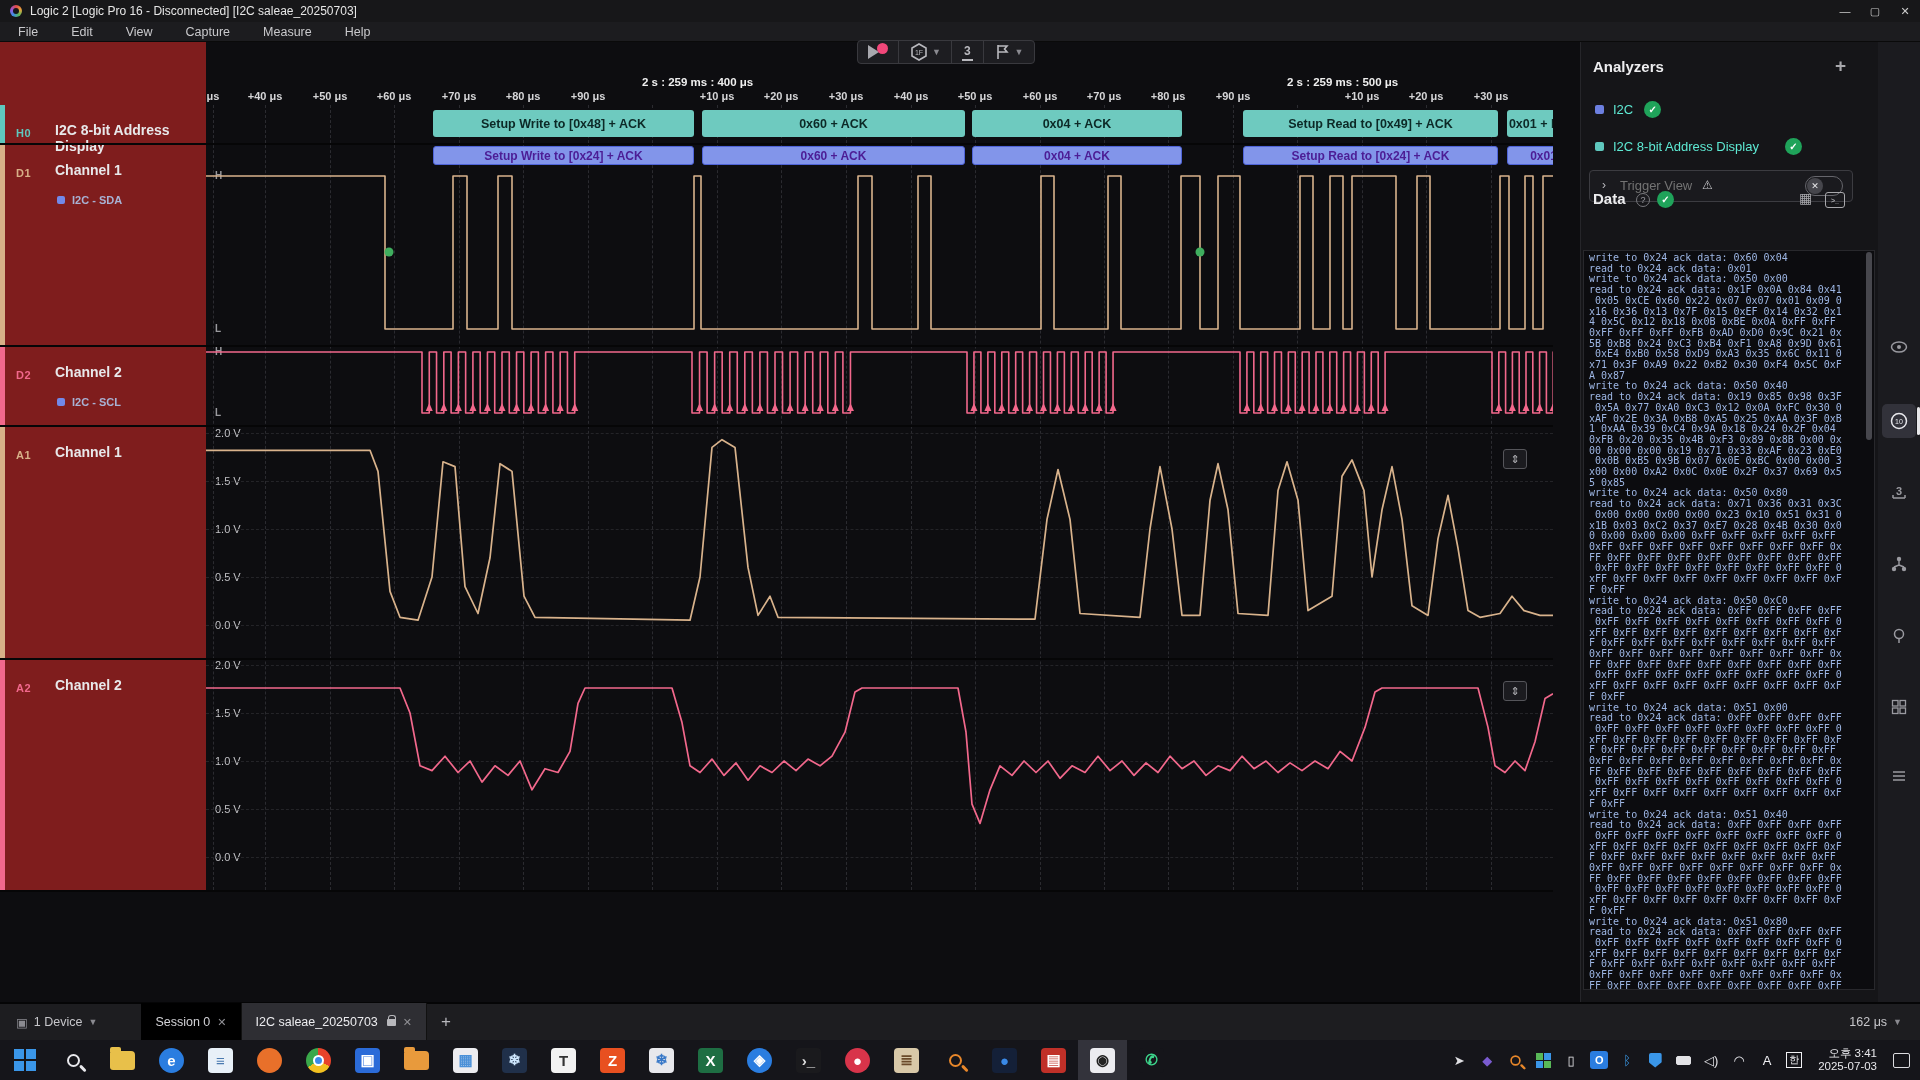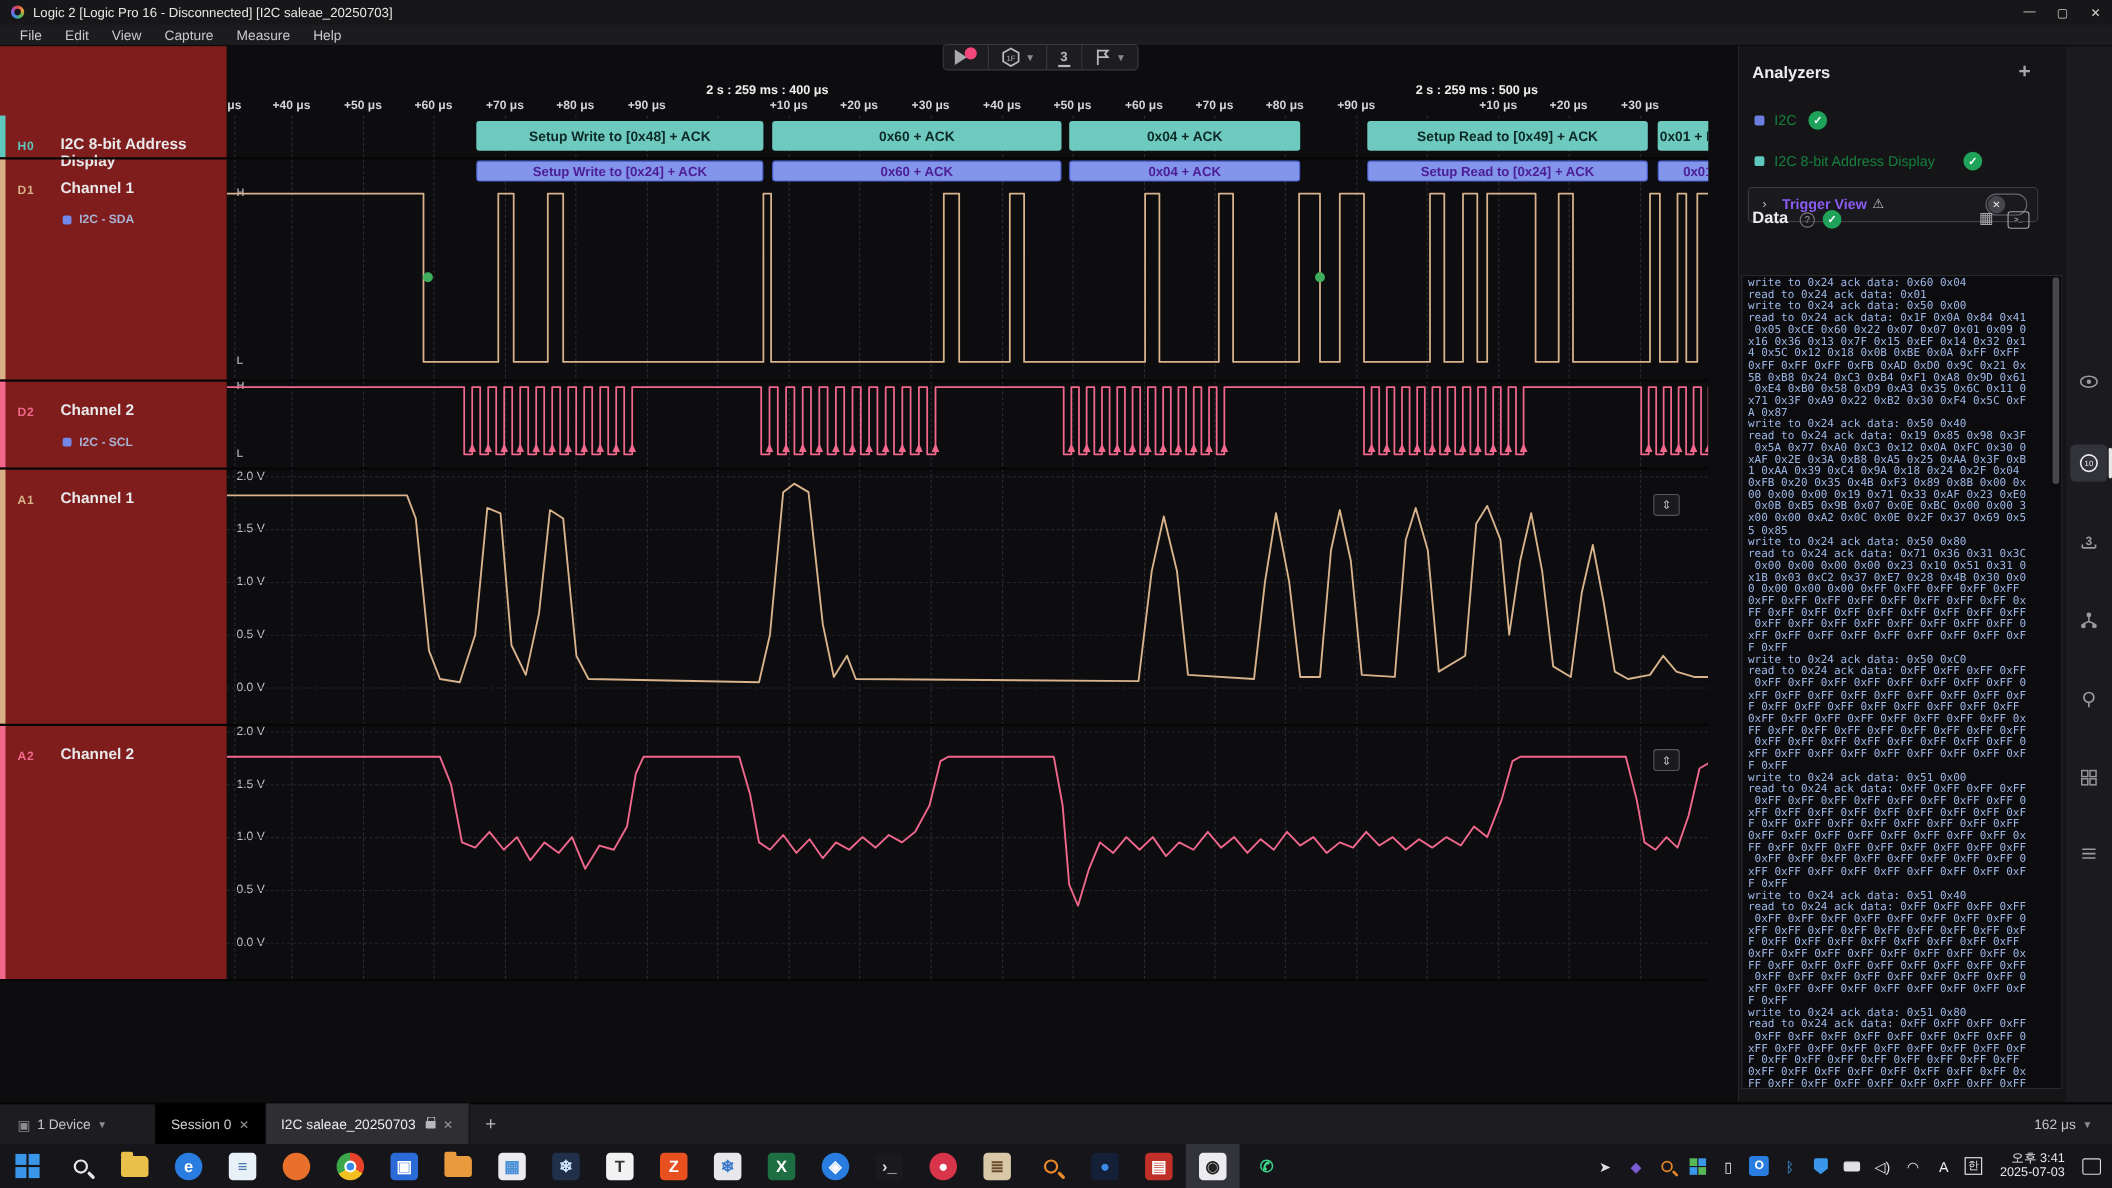--- a/index.html
+++ b/index.html
@@ -15,21 +15,21 @@
     background:conic-gradient(#e0484a,#e8a23c,#58b858,#3c8ce8,#9858d8,#e0484a);
     position:relative; }
   #app-icon::after{ content:""; position:absolute; left:3px; top:3px; width:6px; height:6px;
     border-radius:50%; background:#17171a; }
   .win-btn { width:30px; height:22px; display:flex; align-items:center; justify-content:center;
     color:#cccccc; font-size:11px; }
   #titlebar-spacer { flex:1; }
 
   
   #menubar { left:0; top:22px; width:1920px; height:20px; background:#1c1c1f; display:flex;
-    align-items:center; padding-left:8px; gap:1px; border-bottom:1px solid #0a0a0a;}
+    align-items:center; padding-left:8px; gap:13px; border-bottom:1px solid #0a0a0a;}
   .menu-item { color:#c9c9cc; font-size:12.5px; padding:2px 10px; }
 
   
   #left-col { left:0; top:42px; width:206px; height:848px; background:#7f1d1d; }
   .ch-strip { position:absolute; left:0; width:5px; }
   .ch-id { position:absolute; left:16px; font-size:11px; font-weight:bold; letter-spacing:.5px; }
   .ch-label { position:absolute; left:55px; font-size:14px; color:#e8e8ea; font-weight:bold; }
   .ch-sub { position:absolute; left:72px; font-size:11px; color:#a8b2d4; font-weight:bold; }
   .ch-sub-sq { position:absolute; left:57px; width:8px; height:8px; border-radius:2px; background:#7288e8; }
   .row-divider { position:absolute; left:0; width:1553px; height:2px; background:#060607; }
@@ -63,21 +63,21 @@
     border-bottom:7px solid transparent; }
   .rec-dot { width:11px; height:11px; border-radius:50%; background:#f2477a; margin-left:-5px; margin-top:-8px; }
   .chev { font-size:9px; color:#8a8a90; }
   .tb-three { font-size:12px; font-weight:bold; color:#b9b9be; border-bottom:2px solid #b9b9be; padding:0 2px 1px; }
 
   
   #sidebar { left:1580px; top:42px; width:298px; height:960px; background:#151518; border-left:1px solid #26262a; }
   .sb-h { position:absolute; left:12px; color:#ededef; font-size:15px; font-weight:bold; }
   .sb-plus { position:absolute; color:#a8a8ac; font-size:19px; font-weight:bold; }
   .an-sq { position:absolute; width:9px; height:9px; border-radius:2px; }
-  .an-label { position:absolute; font-size:13px; color:#15803d; }
+  .an-label { position:absolute; font-size:13px; color:#5eead4; }
   .check { position:absolute; width:17px; height:17px; border-radius:50%; background:#1fa35a;
     color:#ffffff; font-size:10px; display:flex; align-items:center; justify-content:center; font-weight:bold; }
   #trigger-box { position:absolute; left:8px; top:128px; width:264px; height:32px;
     border:1px solid #3c3c41; border-radius:4px; background:#1a1a1e; }
   .toggle-pill { position:absolute; width:38px; height:20px; border:1px solid #66666c; border-radius:10px; }
   .toggle-knob { position:absolute; left:1px; top:1px; width:16px; height:16px; border-radius:50%;
     background:#46464c; color:#e8e8ea; font-size:9px; display:flex; align-items:center; justify-content:center; }
   .q-circle { position:absolute; width:14px; height:14px; border:1px solid #77777c; border-radius:50%;
     color:#9a9aa0; font-size:9px; display:flex; align-items:center; justify-content:center; }
   .mini-icon { position:absolute; color:#a8a8ac; font-size:14px; }
@@ -354,21 +354,21 @@
     <div id="analyzer-list">
         <div class="an-sq" style="position: absolute; left: 14px; top: 63px; background: rgb(108, 127, 224);"></div>
         <div class="an-label" style="position: absolute; left: 32px; top: 60px;">I2C</div>
         <div class="check" style="position: absolute; left: 63.2px; top: 59px;">✓</div>
         <div class="an-sq" style="position: absolute; left: 14px; top: 100px; background: rgb(95, 200, 190);"></div>
         <div class="an-label" style="position: absolute; left: 32px; top: 97px;">I2C 8-bit Address Display</div>
         <div class="check" style="position: absolute; left: 204px; top: 96px;">✓</div>
       </div>
     <div id="trigger-box">
       <span style="position:absolute;left:12px;top:7px;color:#b9b9be;font-size:12px">›</span>
-      <span style="position:absolute;left:30px;top:7px;color:#8b5cf6;font-size:13px;font-weight:bold">Trigger View</span>
+      <span style="position:absolute;left:30px;top:7px;color:#737373;font-size:13px;font-weight:normal">Trigger View</span>
       <span style="position:absolute;left:112px;top:7px;color:#cccccf;font-size:12px">⚠</span>
       <div class="toggle-pill" style="left:215px;top:5px">
         <div class="toggle-knob">✕</div>
       </div>
     </div>
     <div class="sb-h" style="top:148px">Data</div>
     <div class="q-circle" style="left:55px;top:151px">?</div>
     <div class="check" style="left:76px;top:149px">✓</div>
     <div class="mini-icon" style="left:218px;top:148px">▦</div>
     <div class="term-icon" style="left:244px;top:150px">&gt;_</div>

